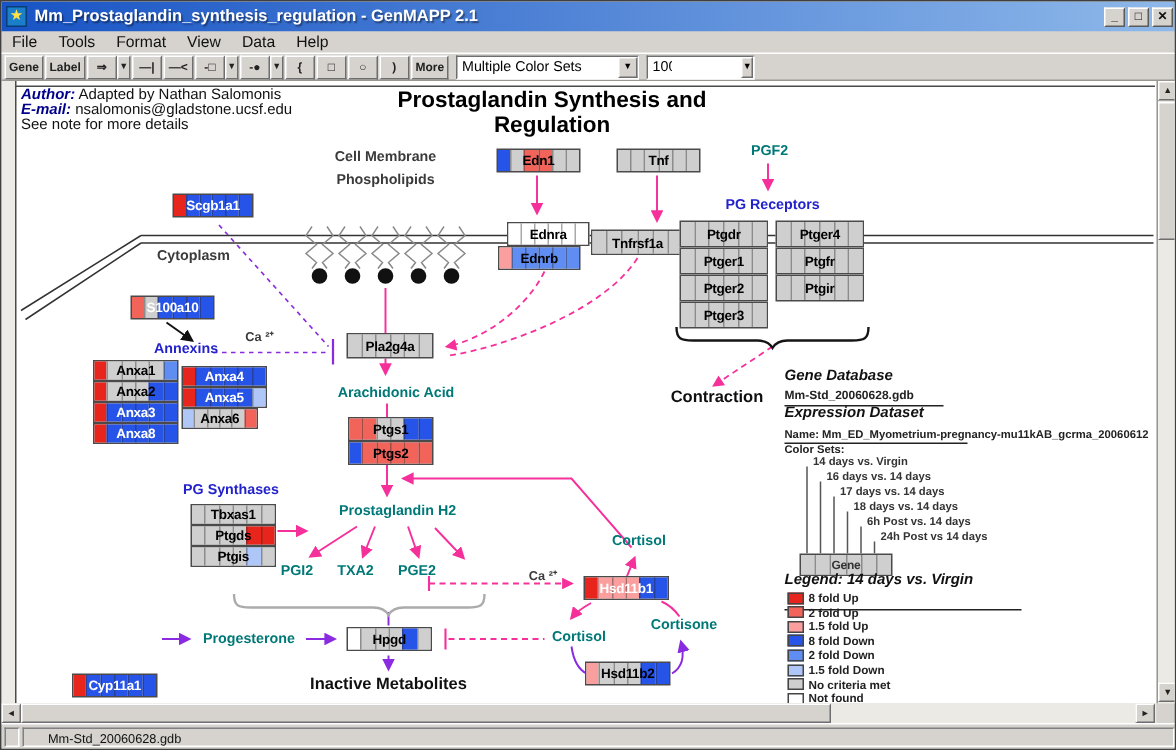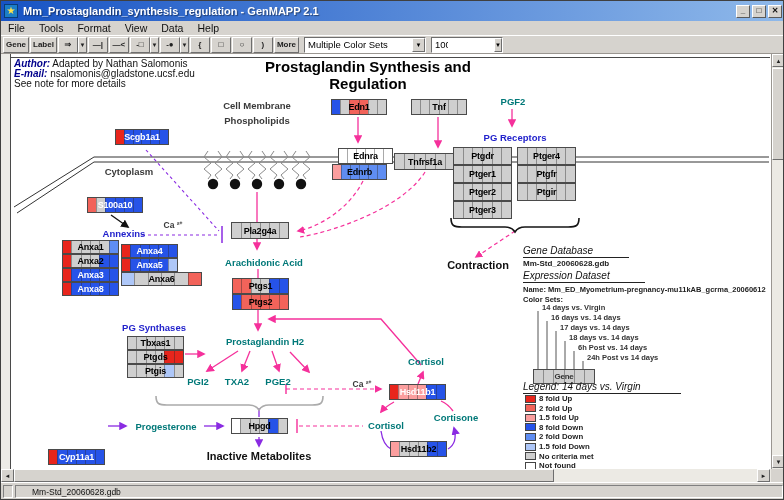--- a/index.html
+++ b/index.html
@@ -56,22 +56,22 @@
     font-weight:bold; font-size:9.5px; }
   .dlabel.teal { color:#007878; } .dlabel.blue { color:#2222CC; }
   .dlabel.dark { color:#3A3A3A; } .dlabel.big { color:#101010; font-size:11px; }
   .dlabel.small { font-size:8.5px; }
   #header-block { position:absolute; left:13px; top:5px; font-size:10px; color:#111; line-height:10px; }
   #header-block i b { color:#00008B; }
   #map-title { position:absolute; left:232px; top:4px; width:270px; text-align:center;
     font-size:15px; font-weight:bold; color:#000; }
 
   
-  .sp-head { position:absolute; font-size:10px; font-weight:normal; font-style:italic;
-    color:#111; border-bottom:1.5px solid #222; padding-bottom:1px; white-space:nowrap; }
+  .sp-head { position:absolute; font-size:10px; font-weight:bold; font-style:italic;
+    color:#111; border-bottom:1.5px solid #222; padding-bottom:14px; white-space:nowrap; }
   .sp-text { position:absolute; font-size:8px; font-weight:bold; color:#222; white-space:nowrap; }
   .cs-row { position:absolute; font-size:7.5px; font-weight:bold; color:#333; white-space:nowrap; }
   .lg-row { position:absolute; display:flex; align-items:center; }
   .lg-swatch { width:11px; height:8px; border:1px solid #444; flex:0 0 auto; }
   .lg-label { font-size:7.8px; font-weight:bold; color:#222; margin-left:3px; white-space:nowrap; }
 
   
   .sb-btn { position:absolute; background:#D6D3CE; border:1px solid;
     border-color:#fff #6E6E6E #6E6E6E #fff; font-size:6px; color:#222;
     display:flex; align-items:center; justify-content:center; }
@@ -413,21 +413,21 @@
         </div>
         <div class="gene" style="left: 120px; top: 204px; width: 57px; height: 14px;">
           <div class="stripe" style="background: rgb(232, 37, 28);"></div>
           <div class="stripe" style="background: rgb(38, 83, 232);"></div>
           <div class="stripe" style="background: rgb(38, 83, 232);"></div>
           <div class="stripe" style="background: rgb(38, 83, 232);"></div>
           <div class="stripe" style="background: rgb(38, 83, 232);"></div>
           <div class="stripe" style="background: rgb(174, 199, 248);"></div>
           <span class="gtext" style="color: rgb(255, 255, 255);">Anxa5</span>
         </div>
-        <div class="gene" style="left: 120px; top: 218px; width: 81px; height: 14px;">
+        <div class="gene" style="left: 120px; top: 218px; width: 51px; height: 14px;">
           <div class="stripe" style="background: rgb(174, 199, 248);"></div>
           <div class="stripe" style="background: rgb(207, 207, 207);"></div>
           <div class="stripe" style="background: rgb(207, 207, 207);"></div>
           <div class="stripe" style="background: rgb(207, 207, 207);"></div>
           <div class="stripe" style="background: rgb(207, 207, 207);"></div>
           <div class="stripe" style="background: rgb(242, 99, 90);"></div>
           <span class="gtext" style="color: rgb(0, 0, 0);">Anxa6</span>
         </div>
         <div class="gene" style="left: 230px; top: 168px; width: 58px; height: 17px;">
           <div class="stripe" style="background: rgb(207, 207, 207);"></div>

